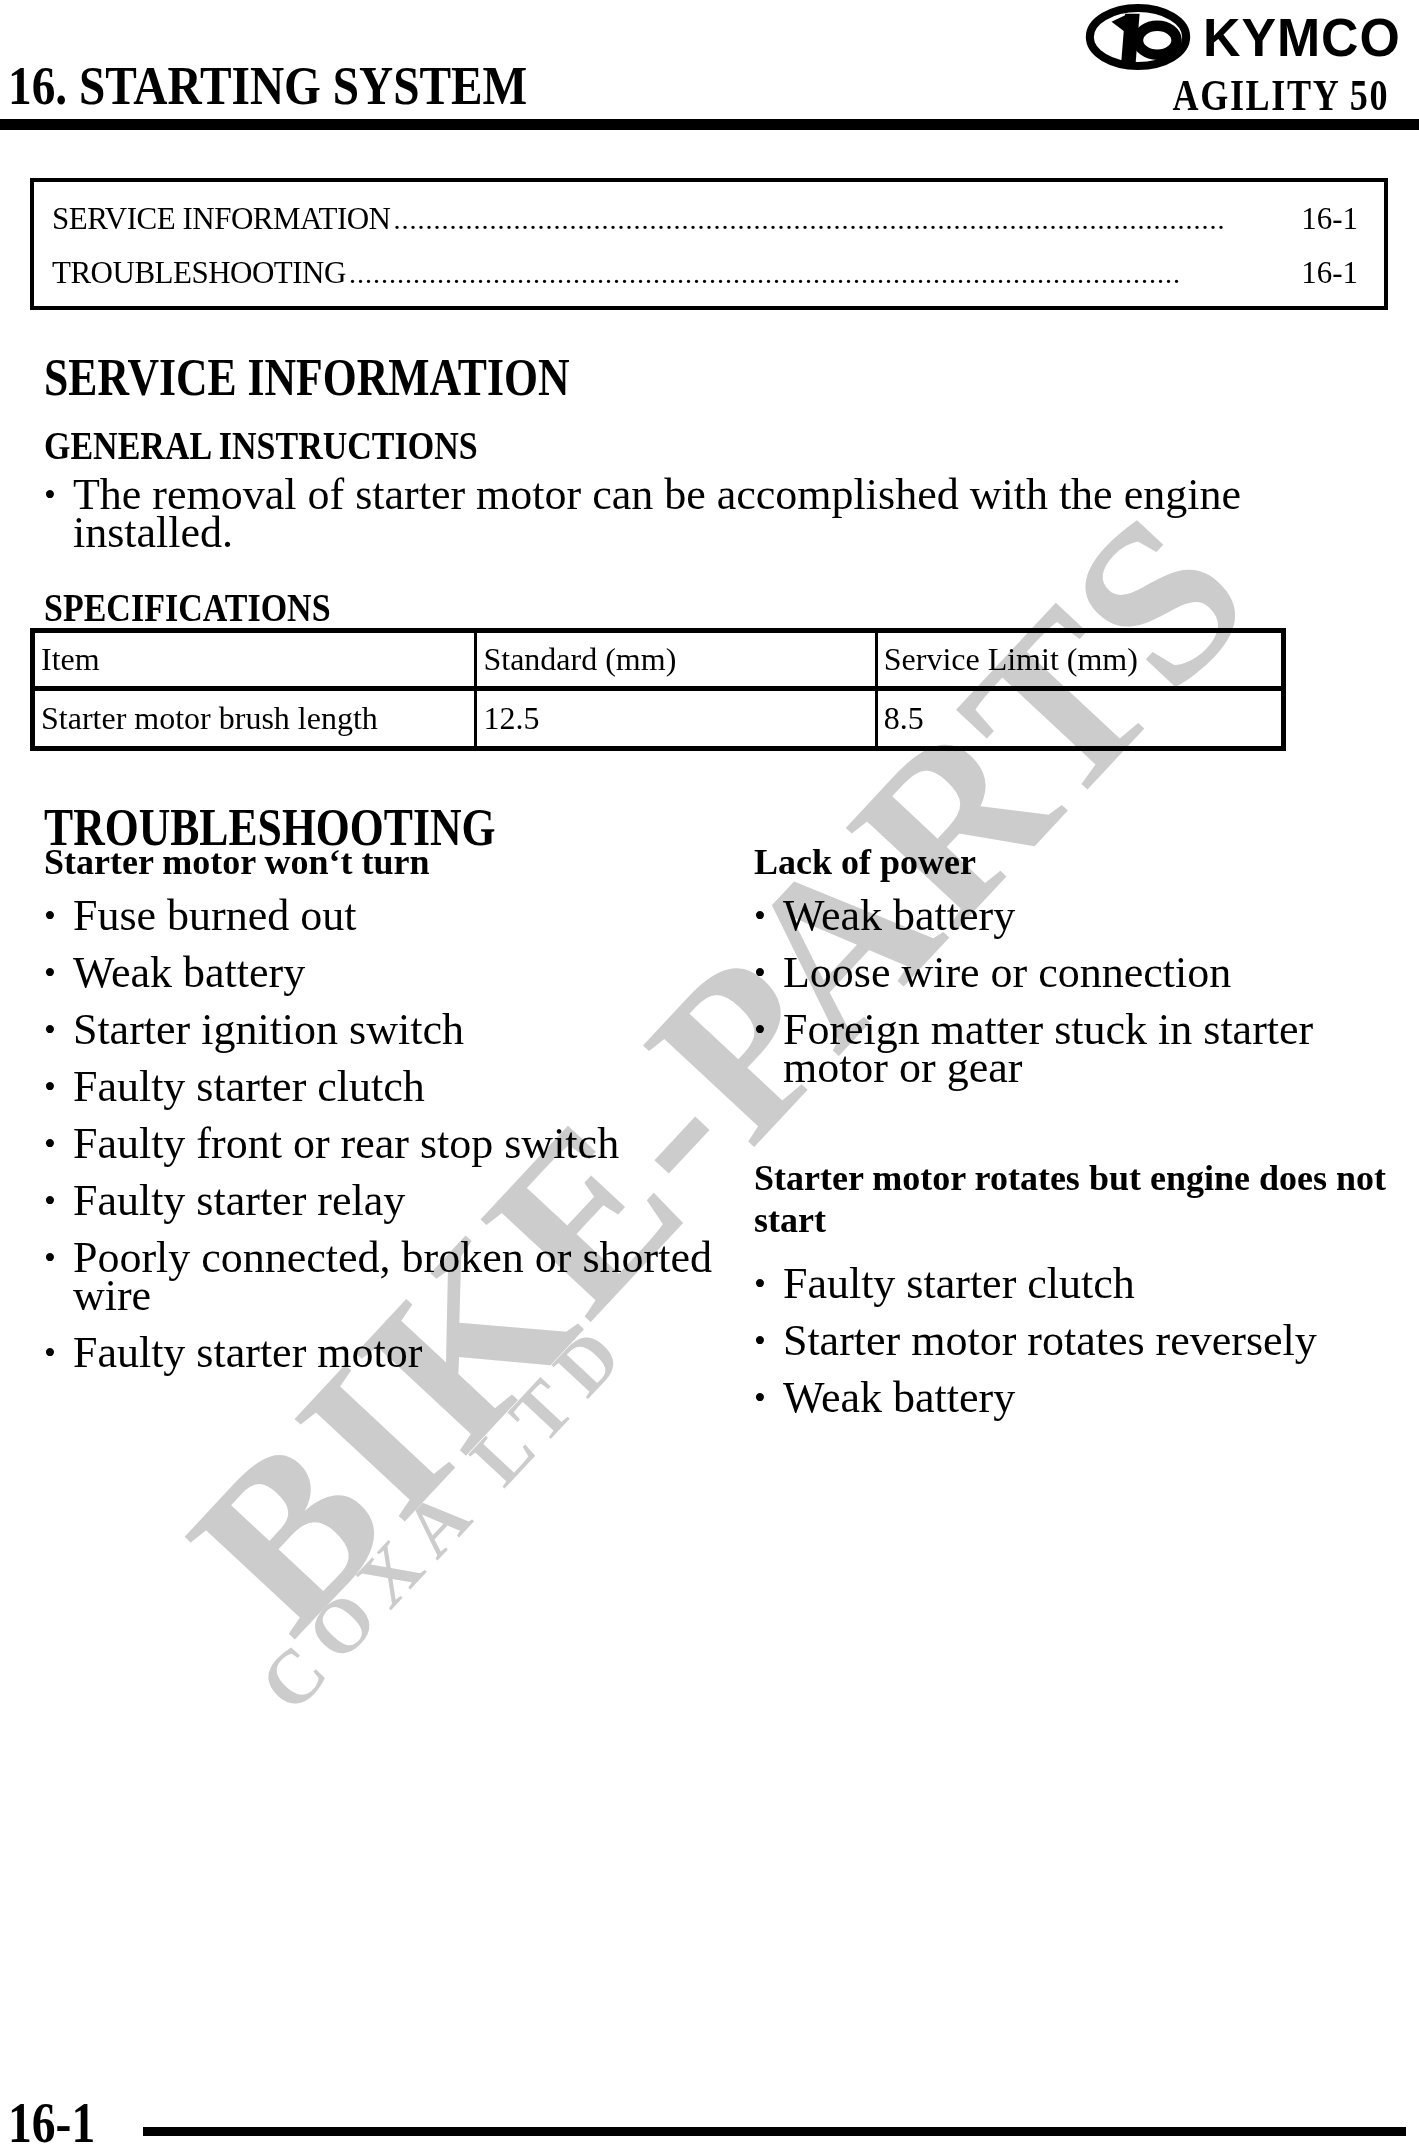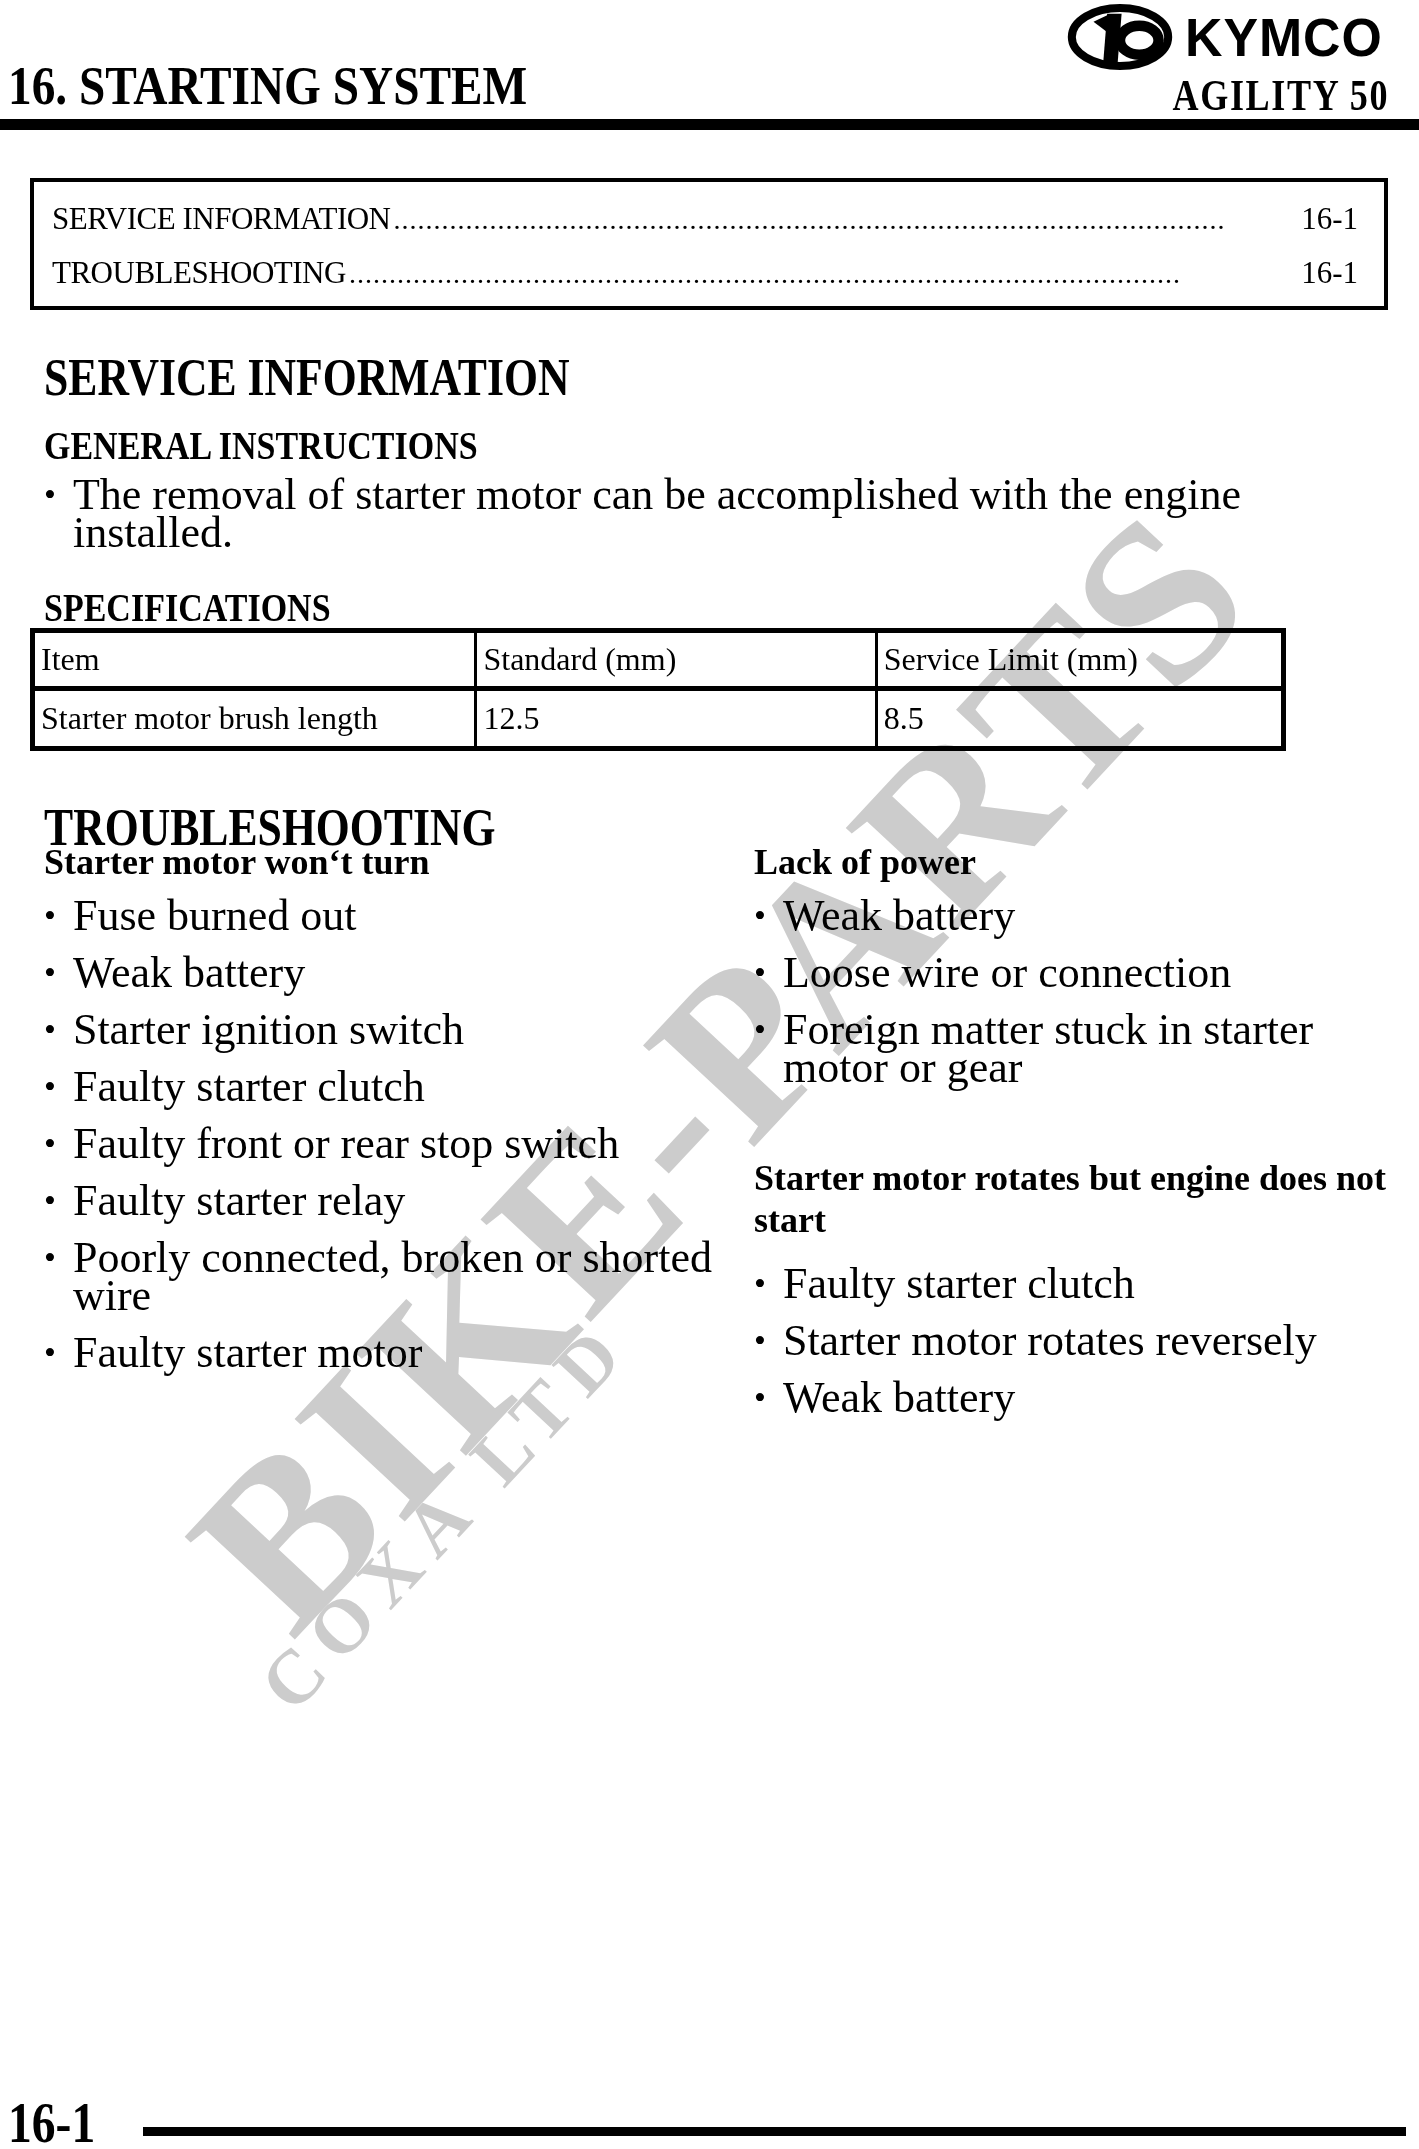--- a/index.html
+++ b/index.html
@@ -26,21 +26,21 @@
     font-size:230px;letter-spacing:4px;
     transform:translate(-50%,-50%) rotate(-47deg);
   }
   .wm2{
     left:445px;top:1515px;
     font-size:76px;letter-spacing:14px;
     transform:translate(-50%,-50%) rotate(-47deg);
   }
   
   .brand{
-    position:absolute;top:4px;right:28px;
+    position:absolute;top:4px;right:10px;
     display:flex;align-items:center;gap:12px;z-index:1;
   }
   .emblem{display:block;}
   .brand-word{
     font-family:"Liberation Sans", sans-serif;
     font-weight:bold;font-size:54px;letter-spacing:1px;
     transform:scaleX(0.96);transform-origin:left;
   }
   .chapter{
     position:absolute;left:8px;top:56px;margin:0;

